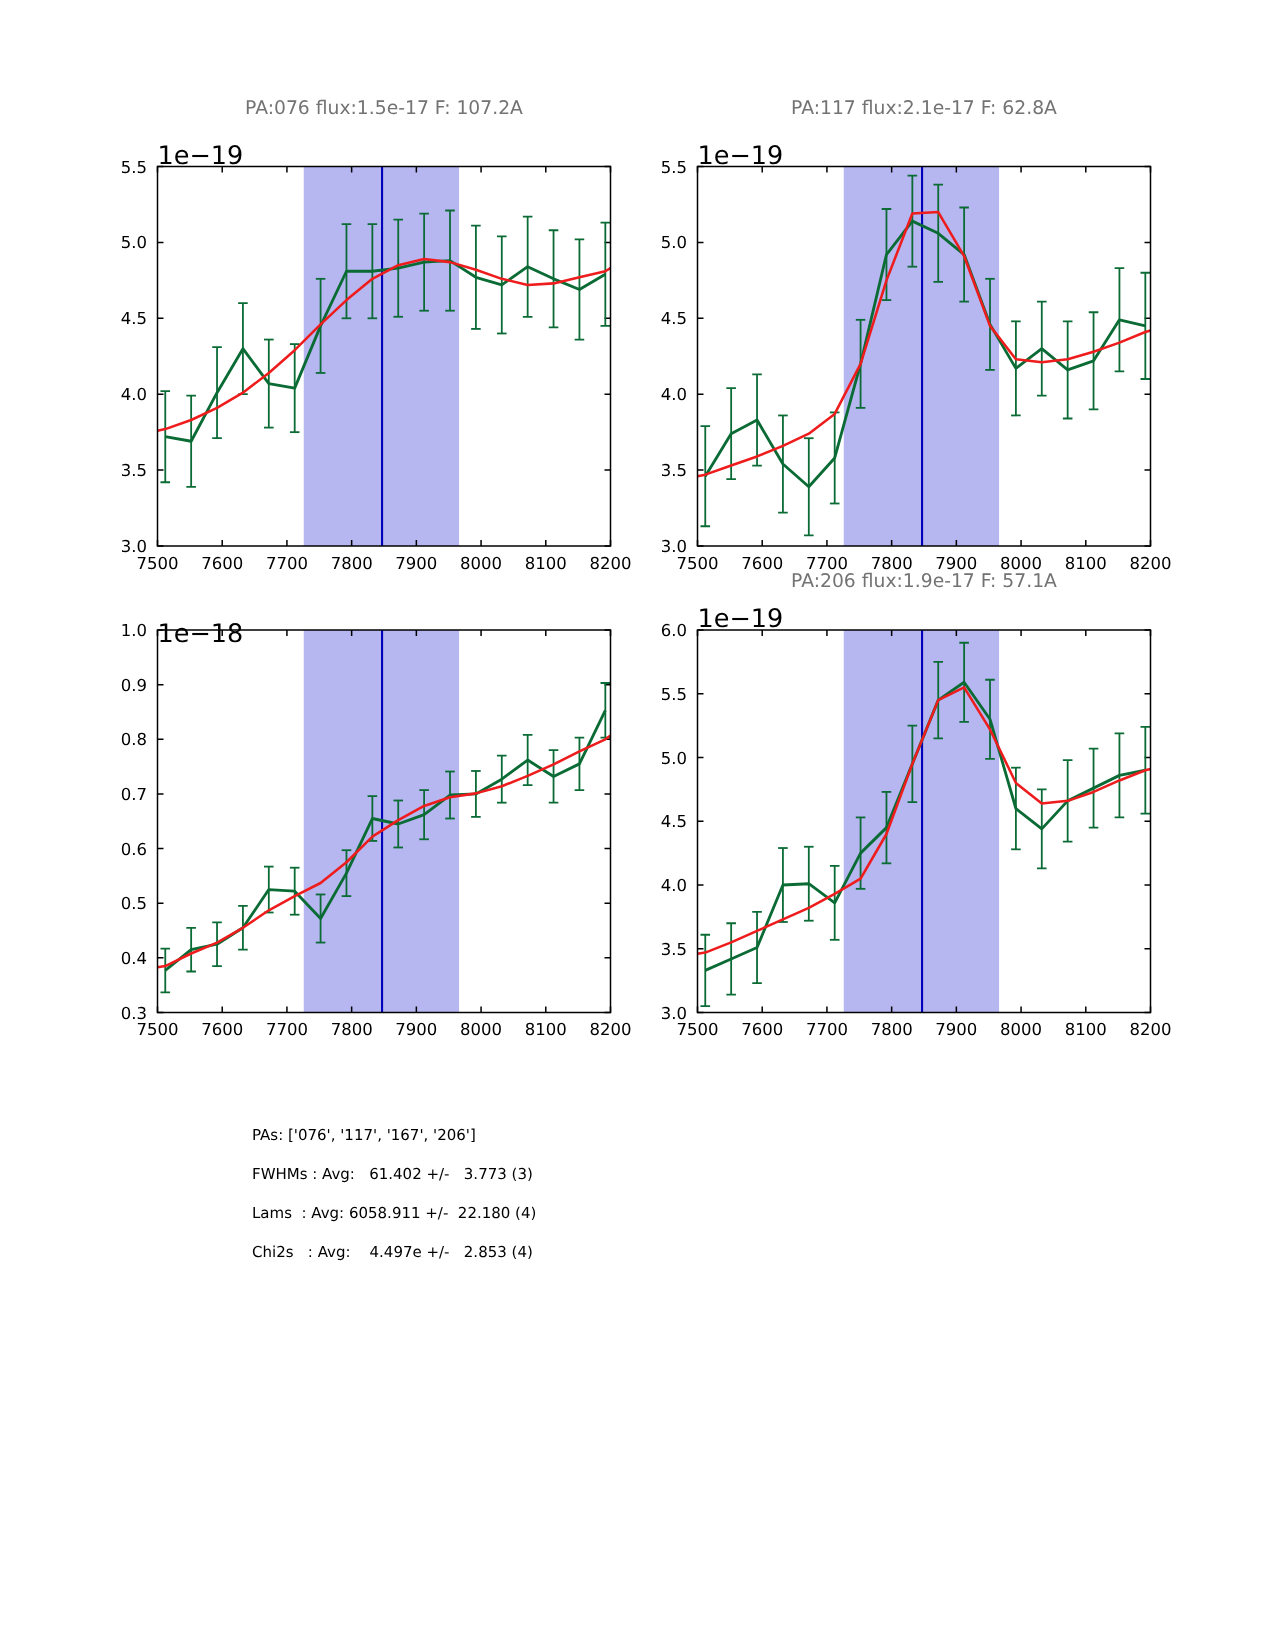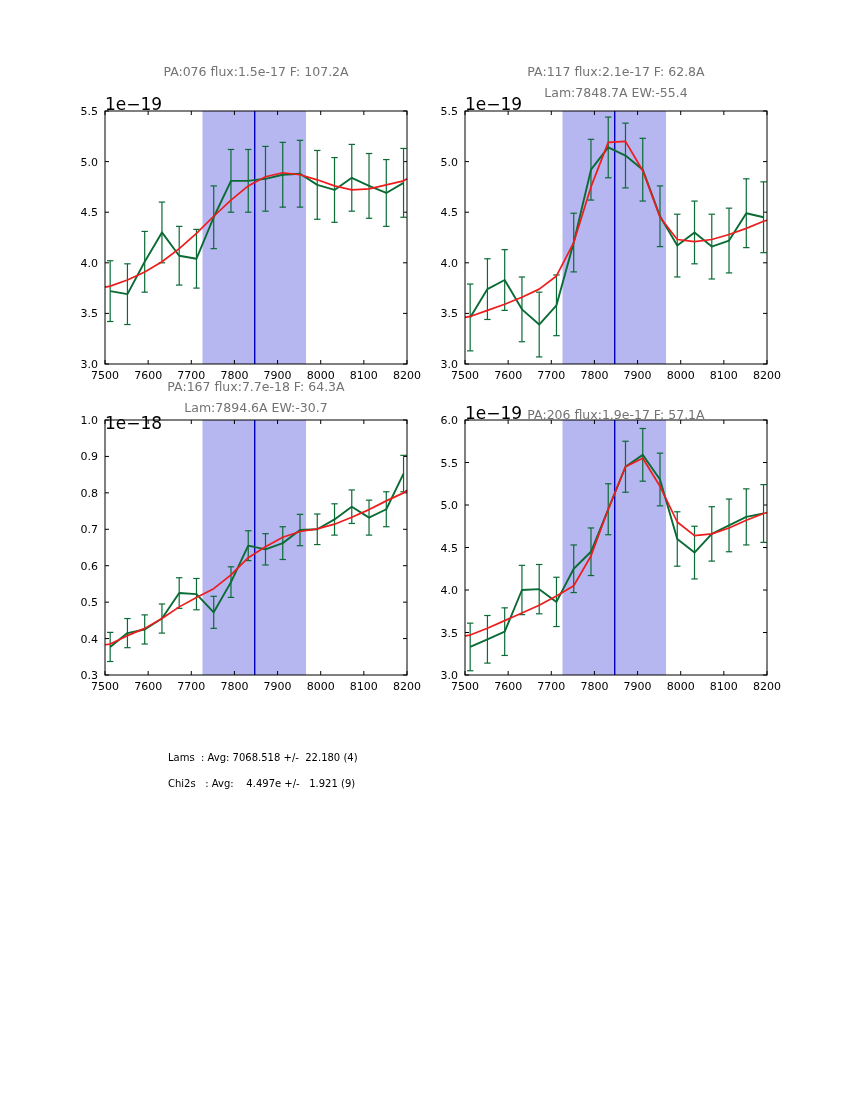--- a/index.html
+++ b/index.html
@@ -121,21 +121,20 @@
       <line x1="338.5485714285714" y1="47.44400000000001" x2="338.5485714285714" y2="116.25999999999998" stroke="#0a6b35" stroke-width="1.2"></line>
       <line x1="335.3485714285714" y1="47.44400000000001" x2="341.7485714285714" y2="47.44400000000001" stroke="#0a6b35" stroke-width="1.2"></line>
       <line x1="335.3485714285714" y1="116.25999999999998" x2="341.7485714285714" y2="116.25999999999998" stroke="#0a6b35" stroke-width="1.2"></line>
       <polyline points="45.177142857142854,190.136 62.434285714285714,193.172 79.69142857142856,160.788 96.94857142857143,131.44000000000003 114.2057142857143,154.71599999999995 131.46285714285716,157.75199999999998 148.72,116.25999999999998 165.97714285714287,79.82800000000003 183.23428571428573,79.82800000000003 200.49142857142857,77.80399999999999 217.7485714285714,73.75599999999999 235.00571428571428,72.74400000000001 252.26285714285714,83.87600000000003 269.52,88.93600000000002 286.77714285714285,76.79200000000002 304.0342857142857,84.88800000000002 321.2914285714286,91.97199999999997 338.5485714285714,81.85199999999999" fill="none" stroke="#0a6b35" stroke-width="1.9" stroke-linejoin="round"></polyline>
       <polyline points="40,186.08800000000002 45.177142857142854,185.076 62.434285714285714,179.004 79.69142857142856,170.908 96.94857142857143,160.788 114.2057142857143,147.63200000000003 131.46285714285716,132.452 148.72,115.248 165.97714285714287,99.056 183.23428571428573,84.88800000000002 200.49142857142857,75.78000000000003 217.7485714285714,71.73200000000003 235.00571428571428,73.75599999999999 252.26285714285714,78.81599999999997 269.52,84.88800000000002 286.77714285714285,88.93600000000002 304.0342857142857,87.92399999999995 321.2914285714286,83.87600000000003 338.5485714285714,79.82800000000003 342,77.80399999999999" fill="none" stroke="#ee1c1c" stroke-width="1.7" stroke-linejoin="round"></polyline>
       <rect x="40" y="10" width="302" height="253" fill="none" stroke="#000000" stroke-width="1"></rect>
     </svg>
 
   <div class="plot-title" style="left:465px; top:61px;">
     <div>PA:117 flux:2.1e-17 F: 62.8A</div>
-    <div>Lam:7848.7A EW:-55.4</div>
   </div>
   <div class="offset-label" style="left:465px; top:94px;">1e−19</div>
   <svg class="plot-svg" style="left:425px; top:101px;" width="370" height="292">
       <rect x="137.50285714285712" y="10" width="103.54285714285714" height="253" fill="#b6b6f0"></rect>
       <line x1="189.7057142857143" y1="10" x2="189.7057142857143" y2="263" stroke="#0000bb" stroke-width="1.4"></line>
       <line x1="40" y1="263" x2="40" y2="259" stroke="#000000"></line>
       <line x1="40" y1="10" x2="40" y2="14" stroke="#000000"></line>
       <text x="40" y="278" text-anchor="middle" class="tick">7500</text>
       <line x1="83.14285714285714" y1="263" x2="83.14285714285714" y2="259" stroke="#000000"></line>
       <line x1="83.14285714285714" y1="10" x2="83.14285714285714" y2="14" stroke="#000000"></line>
@@ -228,24 +227,20 @@
       <line x1="318.0914285714286" y1="77.80399999999999" x2="324.49142857142857" y2="77.80399999999999" stroke="#0a6b35" stroke-width="1.2"></line>
       <line x1="318.0914285714286" y1="146.61999999999995" x2="324.49142857142857" y2="146.61999999999995" stroke="#0a6b35" stroke-width="1.2"></line>
       <line x1="338.5485714285714" y1="80.84000000000002" x2="338.5485714285714" y2="151.67999999999995" stroke="#0a6b35" stroke-width="1.2"></line>
       <line x1="335.3485714285714" y1="80.84000000000002" x2="341.7485714285714" y2="80.84000000000002" stroke="#0a6b35" stroke-width="1.2"></line>
       <line x1="335.3485714285714" y1="151.67999999999995" x2="341.7485714285714" y2="151.67999999999995" stroke="#0a6b35" stroke-width="1.2"></line>
       <polyline points="45.177142857142854,216.448 62.434285714285714,188.112 79.69142857142856,179.004 96.94857142857143,208.352 114.2057142857143,223.53199999999998 131.46285714285716,204.304 148.72,141.55999999999997 165.97714285714287,68.69600000000001 183.23428571428573,46.43200000000003 200.49142857142857,54.52800000000004 217.7485714285714,68.69600000000001 235.00571428571428,115.248 252.26285714285714,144.596 269.52,131.44000000000003 286.77714285714285,145.60799999999998 304.0342857142857,139.53600000000003 321.2914285714286,112.21199999999997 338.5485714285714,116.25999999999998" fill="none" stroke="#0a6b35" stroke-width="1.9" stroke-linejoin="round"></polyline>
       <polyline points="40,216.448 45.177142857142854,215.43599999999998 62.434285714285714,209.364 79.69142857142856,203.292 96.94857142857143,196.208 114.2057142857143,188.112 131.46285714285716,174.956 148.72,141.55999999999997 165.97714285714287,85.89999999999999 183.23428571428573,41.37199999999996 200.49142857142857,40.359999999999985 217.7485714285714,69.70799999999998 235.00571428571428,116.25999999999998 252.26285714285714,138.52399999999994 269.52,140.548 286.77714285714285,138.52399999999994 304.0342857142857,133.46399999999997 321.2914285714286,127.39200000000002 338.5485714285714,120.30799999999999 342,119.296" fill="none" stroke="#ee1c1c" stroke-width="1.7" stroke-linejoin="round"></polyline>
       <rect x="40" y="10" width="302" height="253" fill="none" stroke="#000000" stroke-width="1"></rect>
     </svg>
 
-  <div class="plot-title" style="left:105px; top:376px;">
-    <div>PA:167 flux:7.7e-18 F: 64.3A</div>
-    <div>Lam:7894.6A EW:-30.7</div>
-  </div>
   <div class="offset-label" style="left:105px; top:403px;margin-top:10px;">1e−18</div>
   <svg class="plot-svg" style="left:65px; top:410px;" width="370" height="292">
       <rect x="137.50285714285712" y="10" width="103.54285714285714" height="255" fill="#b6b6f0"></rect>
       <line x1="189.7057142857143" y1="10" x2="189.7057142857143" y2="265" stroke="#0000bb" stroke-width="1.4"></line>
       <line x1="40" y1="265" x2="40" y2="261" stroke="#000000"></line>
       <line x1="40" y1="10" x2="40" y2="14" stroke="#000000"></line>
       <text x="40" y="280" text-anchor="middle" class="tick">7500</text>
       <line x1="83.14285714285714" y1="265" x2="83.14285714285714" y2="261" stroke="#000000"></line>
       <line x1="83.14285714285714" y1="10" x2="83.14285714285714" y2="14" stroke="#000000"></line>
       <text x="83.14285714285714" y="280" text-anchor="middle" class="tick">7600</text>
@@ -343,21 +338,21 @@
       <line x1="318.0914285714286" y1="81.76428571428569" x2="324.49142857142857" y2="81.76428571428569" stroke="#0a6b35" stroke-width="1.2"></line>
       <line x1="318.0914285714286" y1="116.73571428571431" x2="324.49142857142857" y2="116.73571428571431" stroke="#0a6b35" stroke-width="1.2"></line>
       <line x1="338.5485714285714" y1="45.335714285714275" x2="338.5485714285714" y2="81.76428571428573" stroke="#0a6b35" stroke-width="1.2"></line>
       <line x1="335.3485714285714" y1="45.335714285714275" x2="341.7485714285714" y2="45.335714285714275" stroke="#0a6b35" stroke-width="1.2"></line>
       <line x1="335.3485714285714" y1="81.76428571428573" x2="341.7485714285714" y2="81.76428571428573" stroke="#0a6b35" stroke-width="1.2"></line>
       <polyline points="45.177142857142854,236.95000000000002 62.434285714285714,223.10714285714286 79.69142857142856,219.4642857142857 96.94857142857143,208.53571428571425 114.2057142857143,183.0357142857143 131.46285714285716,184.12857142857143 148.72,202.34285714285716 165.97714285714287,172.10714285714286 183.23428571428573,135.67857142857142 200.49142857142857,139.32142857142856 217.7485714285714,133.12857142857143 235.00571428571428,120.01428571428573 252.26285714285714,119.2857142857143 269.52,109.45000000000002 286.77714285714285,96.7 304.0342857142857,107.62857142857143 321.2914285714286,99.25000000000001 338.5485714285714,63.55000000000001" fill="none" stroke="#0a6b35" stroke-width="1.9" stroke-linejoin="round"></polyline>
       <polyline points="40,234.76428571428573 45.177142857142854,234.0357142857143 62.434285714285714,225.6571428571429 79.69142857142856,218.3714285714286 96.94857142857143,208.53571428571425 114.2057142857143,196.87857142857143 131.46285714285716,187.40714285714287 148.72,178.66428571428574 165.97714285714287,164.82142857142858 183.23428571428573,147.70000000000002 200.49142857142857,136.77142857142857 217.7485714285714,127.3 235.00571428571428,121.47142857142859 252.26285714285714,118.92142857142859 269.52,114.1857142857143 286.77714285714285,107.26428571428572 304.0342857142857,99.61428571428571 321.2914285714286,90.87142857142857 338.5485714285714,82.85714285714283 342,80.30714285714284" fill="none" stroke="#ee1c1c" stroke-width="1.7" stroke-linejoin="round"></polyline>
       <rect x="40" y="10" width="302" height="255" fill="none" stroke="#000000" stroke-width="1"></rect>
     </svg>
 
-  <div class="plot-title" style="left:465px; top:376px;margin-top:28px;">
+  <div class="plot-title" style="left:465px; top:376px;">
     <div>PA:206 flux:1.9e-17 F: 57.1A</div>
   </div>
   <div class="offset-label" style="left:465px; top:403px;">1e−19</div>
   <svg class="plot-svg" style="left:425px; top:410px;" width="370" height="292">
       <rect x="137.50285714285712" y="10" width="103.54285714285714" height="255" fill="#b6b6f0"></rect>
       <line x1="189.7057142857143" y1="10" x2="189.7057142857143" y2="265" stroke="#0000bb" stroke-width="1.4"></line>
       <line x1="40" y1="265" x2="40" y2="261" stroke="#000000"></line>
       <line x1="40" y1="10" x2="40" y2="14" stroke="#000000"></line>
       <text x="40" y="280" text-anchor="middle" class="tick">7500</text>
       <line x1="83.14285714285714" y1="265" x2="83.14285714285714" y2="261" stroke="#000000"></line>
@@ -454,15 +449,15 @@
       <line x1="318.0914285714286" y1="78.84999999999997" x2="324.49142857142857" y2="78.84999999999997" stroke="#0a6b35" stroke-width="1.2"></line>
       <line x1="318.0914285714286" y1="134.95" x2="324.49142857142857" y2="134.95" stroke="#0a6b35" stroke-width="1.2"></line>
       <line x1="338.5485714285714" y1="74.59999999999998" x2="338.5485714285714" y2="132.39999999999995" stroke="#0a6b35" stroke-width="1.2"></line>
       <line x1="335.3485714285714" y1="74.59999999999998" x2="341.7485714285714" y2="74.59999999999998" stroke="#0a6b35" stroke-width="1.2"></line>
       <line x1="335.3485714285714" y1="132.39999999999995" x2="341.7485714285714" y2="132.39999999999995" stroke="#0a6b35" stroke-width="1.2"></line>
       <polyline points="45.177142857142854,236.95000000000002 62.434285714285714,229.29999999999998 79.69142857142856,221.65 96.94857142857143,180 114.2057142857143,179.15000000000003 131.46285714285716,191.9 148.72,158.75 165.97714285714287,141.74999999999997 183.23428571428573,99.24999999999999 200.49142857142857,56.749999999999986 217.7485714285714,44.85000000000001 235.00571428571428,69.50000000000001 252.26285714285714,129.00000000000003 269.52,142.59999999999997 286.77714285714285,123.89999999999998 304.0342857142857,115.40000000000002 321.2914285714286,106.89999999999998 338.5485714285714,103.49999999999997" fill="none" stroke="#0a6b35" stroke-width="1.9" stroke-linejoin="round"></polyline>
       <polyline points="40,225.9 45.177142857142854,225.04999999999998 62.434285714285714,218.25000000000003 79.69142857142856,210.6 96.94857142857143,202.95000000000002 114.2057142857143,195.3 131.46285714285716,185.95 148.72,175.75 165.97714285714287,145.99999999999997 183.23428571428573,99.24999999999999 200.49142857142857,56.749999999999986 217.7485714285714,48.250000000000014 235.00571428571428,76.30000000000001 252.26285714285714,112.00000000000001 269.52,125.60000000000002 286.77714285714285,123.89999999999998 304.0342857142857,117.94999999999996 321.2914285714286,110.29999999999998 338.5485714285714,103.49999999999997 342,102.64999999999999" fill="none" stroke="#ee1c1c" stroke-width="1.7" stroke-linejoin="round"></polyline>
       <rect x="40" y="10" width="302" height="255" fill="none" stroke="#000000" stroke-width="1"></rect>
     </svg>
 
-  <div class="summary"><div>Lams  : Avg: 7068.518 +/-  22.180 (4)</div><div>Chi2s   : Avg:    4.497e +/-   1.921 (9)</div></div>
+  <div class="summary"><div>PAs: ['076', '117', '167', '206']</div><div>FWHMs : Avg:   61.402 +/-   3.773 (3)</div><div>Lams  : Avg: 6058.911 +/-  22.180 (4)</div><div>Chi2s   : Avg:    4.497e +/-   2.853 (4)</div></div>
 
 </div>
 
 </body></html>

